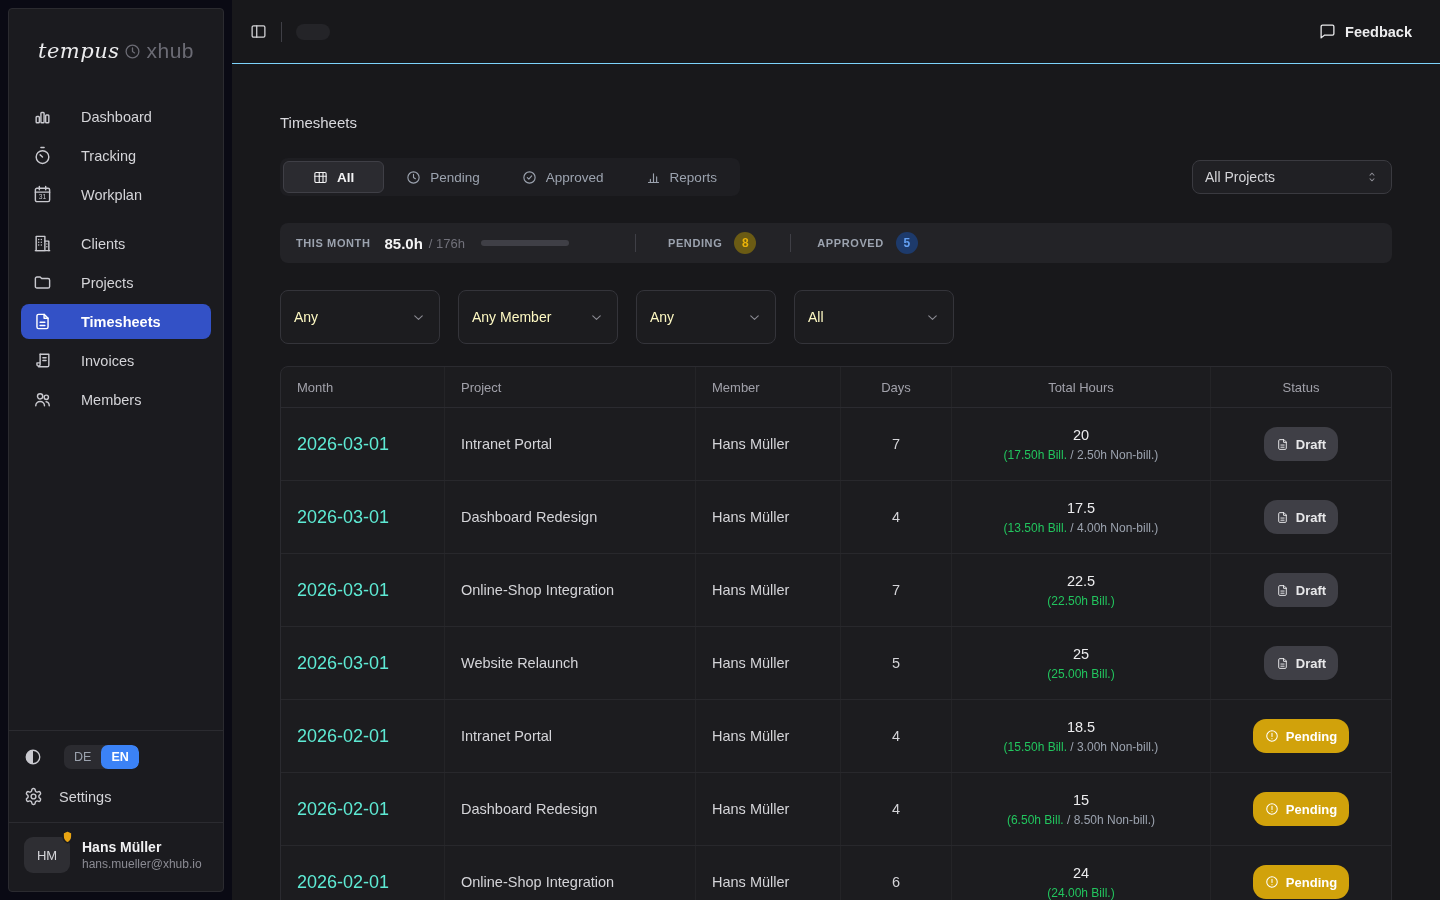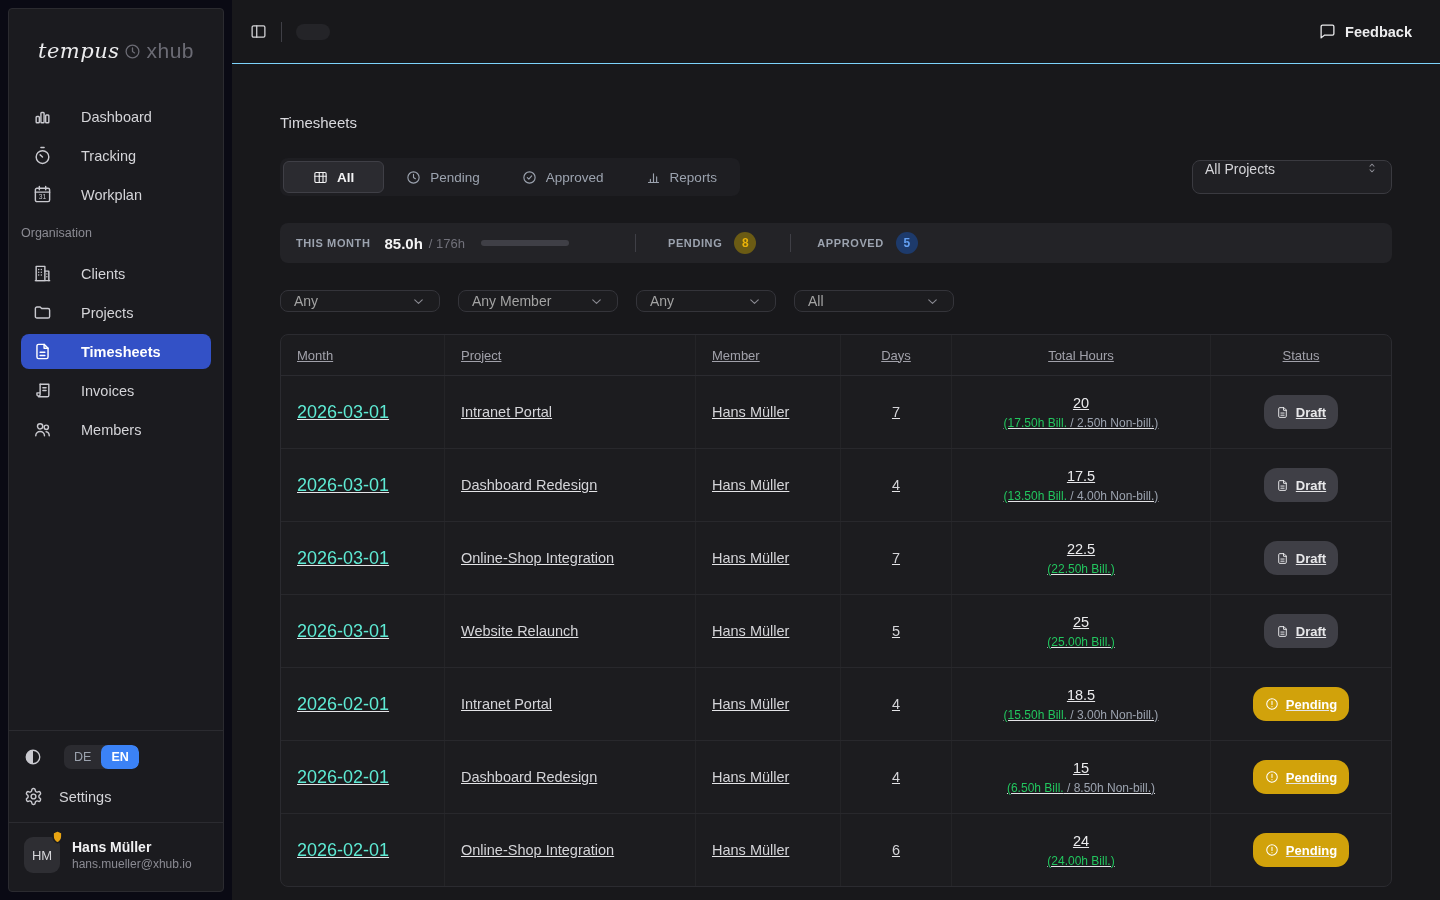--- a/index.html
+++ b/index.html
@@ -35,21 +35,21 @@
   .sidebar-bottom { margin-top:auto; }
   .sb-divider { border-top:1px solid #2b2b30; }
   .lang-row { display:flex; align-items:center; gap:22px; padding:14px 12px 6px 15px; }
   .lang-row .icon { width:18px; height:18px; color:#c9c9cf; }
   .lang-toggle { display:flex; background:#2b2b30; border-radius:7px; padding:0; overflow:hidden; }
   .lang-btn { font-size:12.5px; padding:5px 10px; color:#9ca3af; cursor:pointer; border-radius:7px; }
   .lang-btn.active { background:#3b82f6; color:#fff; font-weight:600; }
   .settings-row { display:flex; align-items:center; gap:16px; padding:12px 12px 16px 15px; font-size:14.5px; color:#d4d4d8; cursor:pointer; }
   .settings-row .icon { width:19px; height:19px; color:#c9c9cf; }
   .user-row { display:flex; align-items:center; gap:12px; padding:14px 15px 18px; }
-  .avatar { position:relative; width:36px; height:36px; border-radius:9px; background:#2e2e33; color:#d4d4d8;
+  .avatar { position:relative; width:46px; height:36px; border-radius:9px; background:#2e2e33; color:#d4d4d8;
     display:flex; align-items:center; justify-content:center; font-size:13px; flex:none; }
   .avatar-badge { position:absolute; top:-8px; right:-5px; width:15px; height:16px; color:#e8a412; }
   .avatar-badge svg { fill:#e8a412; stroke:#1b1b1f; }
   .user-name { font-size:14px; font-weight:700; color:#f1f1f3; }
   .user-email { font-size:12px; color:#8b8b93; margin-top:2px; }
 
   
   .main { flex:1; background:#18181b; display:flex; flex-direction:column; min-width:0; }
   .topbar { height:64px; flex:none; display:flex; align-items:center; padding:0 28px 0 18px; border-bottom:1px solid #7dd3fc; }
   .panel-btn { width:17px; height:17px; color:#d4d4d8; cursor:pointer; }
@@ -62,47 +62,47 @@
   .content { padding:0 48px; }
   .page-title { margin-top:50px; font-size:15px; color:#d9d9de; }
 
   .tabs-row { margin-top:27px; display:flex; align-items:center; justify-content:space-between; }
   .tabs { display:inline-flex; align-items:center; background:#1e1e22; border-radius:8px; padding:3px; gap:2px; }
   .tab { display:flex; align-items:center; gap:9px; height:32px; padding:0 19px; border-radius:6px;
     font-size:13.5px; color:#9ca3af; cursor:pointer; border:1px solid transparent; }
   .tab .icon { width:15px; height:15px; }
   .tab.active { background:#2b2b30; border-color:#3f3f46; color:#f4f4f5; font-weight:600; padding:0 29px; }
   .project-select { width:200px; height:34px; background:#202024; border:1px solid #3a3a40; border-radius:8px;
-    display:flex; justify-content:space-between; padding:0 12px; font-size:14px; color:#d4d4d8; cursor:pointer; }
+    display:flex; align-items:center; justify-content:space-between; padding:0 12px; font-size:14px; color:#d4d4d8; cursor:pointer; }
   .project-select .icon { width:14px; height:14px; color:#8b8b93; }
 
   .stats-bar { margin-top:27px; height:40px; background:#232327; border-radius:8px;
     display:flex; align-items:center; padding:0 16px; }
   .stat-label { font-size:11px; letter-spacing:.6px; color:#9ca3af; font-weight:600; }
   .stat-hours { font-size:15px; font-weight:700; color:#f4f4f5; margin-left:14px; }
   .stat-total { font-size:13px; color:#71717a; margin-left:6px; }
   .progress-track { width:88px; height:6px; border-radius:3px; background:#3f3f46; margin-left:16px; overflow:hidden; }
   .progress-fill { height:100%; border-radius:3px; background:#3b82f6; }
   .stat-divider { width:1px; height:18px; background:#3f3f46; margin:0 32px 0 66px; }
   .stat-divider.second { margin:0 26px 0 34px; }
   .count-badge { width:22px; height:22px; border-radius:50%; display:flex; align-items:center; justify-content:center;
     font-size:12px; font-weight:700; margin-left:12px; }
   .count-badge.pending { background:#6b5b14; color:#eab308; }
   .count-badge.approved { background:#1d3a6b; color:#64a1f4; }
 
   .filters-row { margin-top:27px; display:flex; gap:18px; }
-  .filter-select { height:22px; background:#1c1c1f; border:1px solid #34343a; border-radius:8px;
-    display:flex; align-items:center; justify-content:space-between; padding:0 13px; font-size:14px; color:#a3a3a3; cursor:pointer; }
+  .filter-select { height:54px; background:#1c1c1f; border:1px solid #34343a; border-radius:8px;
+    display:flex; align-items:center; justify-content:space-between; padding:0 13px; font-size:14px; color:#fef9c3; cursor:pointer; }
   .filter-select .icon { width:15px; height:15px; color:#8b8b93; }
 
   
   .table-card { margin-top:22px; border:1px solid #2b2b30; border-radius:8px; background:#1c1c1f; overflow:hidden; }
   .t-row { display:grid; grid-template-columns:164px 251px 145px 111px 259px 1fr; }
   .t-head .t-cell { height:40px; font-size:13px; color:#a1a1aa; font-weight:500; }
-  .t-cell { display:flex; align-items:center; padding:0 16px; border-right:1px solid rgba(255,255,255,.04); min-width:0;text-decoration:underline; }
+  .t-cell { display:flex; align-items:center; padding:0 16px; border-right:1px solid rgba(255,255,255,.04); min-width:0; }
   .t-cell:last-child { border-right:none; }
   .t-cell.center { justify-content:center; text-align:center; padding:0 8px; }
   .t-body .t-row { border-top:1px solid #28282c; height:73px; }
   .t-body .t-row:first-child { border-top:1px solid #2b2b30; }
   .cell-date { font-size:18px; font-weight:500; color:#5eead4; cursor:pointer; }
   .cell-text { font-size:14.5px; color:#d4d4d8; }
   .hours-main { font-size:14.5px; color:#ececee; }
   .hours-sub { font-size:12px; margin-top:5px; }
   .hours-bill { color:#22c55e; }
   .hours-nonbill { color:#9ca3af; }
@@ -156,21 +156,20 @@
             <svg viewBox="0 0 24 24" fill="none" stroke="currentColor" stroke-width="1.8" stroke-linecap="round" stroke-linejoin="round">
               <rect x="3" y="4" width="18" height="17" rx="2"></rect>
               <path d="M8 2v4M16 2v4M3 9h18"></path>
               <text x="12" y="18" text-anchor="middle" font-size="8.5" stroke="none" fill="currentColor" font-family="Liberation Sans, sans-serif">31</text>
             </svg>
           </span>
           <span>Workplan</span>
         </div>
       </div>
 
-    <div class="section-label">Organisation</div>
     <div class="nav" id="org-nav">
         <div class="nav-item">
           <span class="icon">
             <svg viewBox="0 0 24 24" fill="none" stroke="currentColor" stroke-width="1.8" stroke-linecap="round" stroke-linejoin="round">
               <rect x="4" y="3" width="11" height="18"></rect>
               <path d="M15 9h5v12"></path>
               <path d="M3 21h18"></path>
               <path d="M7.2 7h.01M10.5 7h.01M7.2 10.5h.01M10.5 10.5h.01M7.2 14h.01M10.5 14h.01M17.5 12.5h.01M17.5 16h.01"></path>
             </svg>
           </span>

